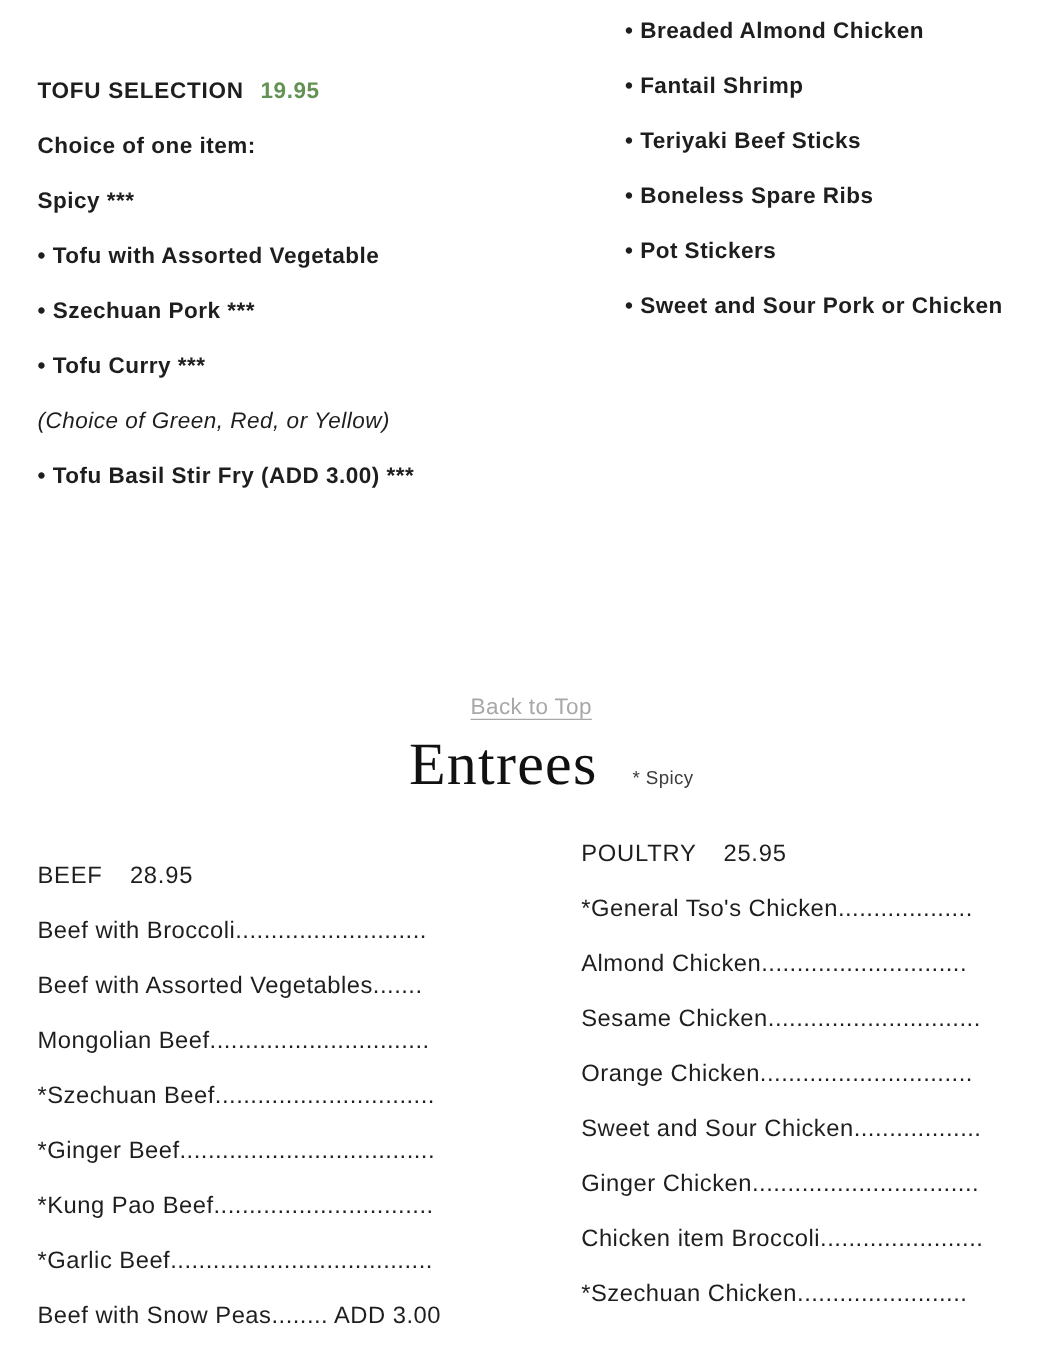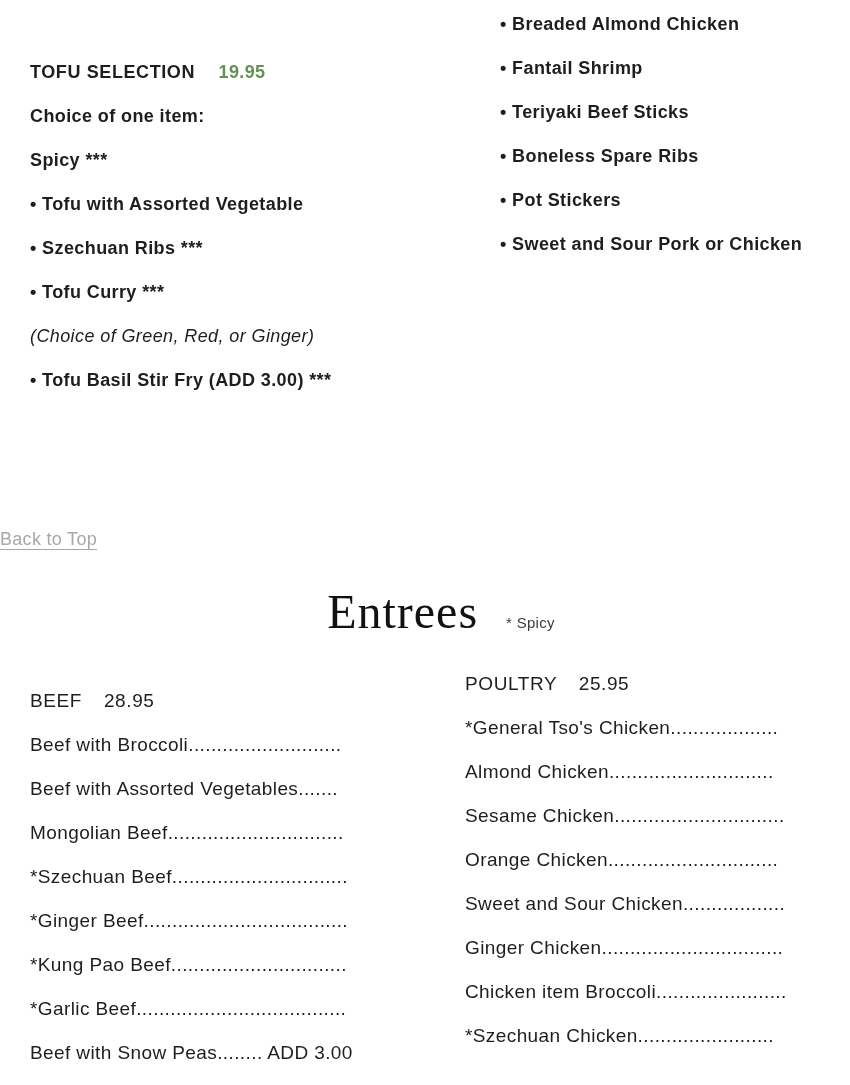--- a/index.html
+++ b/index.html
@@ -41,33 +41,34 @@
     width:345px;
     font-size:18px;
     font-weight:700;
   }
   .tofu-title{
     text-underline-offset:4px;
     letter-spacing:0.6px;
   }
   .tofu-price{
     color:var(--price-green);
-    margin-left:18px;
+    margin-left:8px;
     font-weight:700;
   }
   .italic-note{
     font-weight:400;
     font-style:italic;
   }
   
   .back-to-top-row{
     position:absolute;
-    top:517px;
+    top:543px;
     left:0;
     width:100%;
+    text-align:center;
     line-height:44px;
   }
   .back-to-top-row a{
     color:var(--link-gray);
     font-size:18px;
     text-decoration:underline;
     text-underline-offset:4px;
     cursor:pointer;
     letter-spacing:0.3px;
   }
@@ -124,23 +125,23 @@
 <div class="page">
 
   <div class="tofu-col">
     <p class="menu-line">
       <span class="tofu-title">TOFU SELECTION</span>
       <span class="tofu-price">19.95</span>
     </p>
     <p class="menu-line">Choice of one item:</p>
     <p class="menu-line">Spicy ***</p>
     <p class="menu-line">• Tofu with Assorted Vegetable</p>
-    <p class="menu-line">• Szechuan Ribs ***</p>
+    <p class="menu-line">• Szechuan Pork ***</p>
     <p class="menu-line">• Tofu Curry ***</p>
-    <p class="menu-line italic-note">(Choice of Green, Red, or Ginger)</p>
+    <p class="menu-line italic-note">(Choice of Green, Red, or Yellow)</p>
     <p class="menu-line">• Tofu Basil Stir Fry (ADD 3.00) ***</p>
   </div>
 
   <div class="combo-col">
     <p class="menu-line">• Breaded Almond Chicken</p>
     <p class="menu-line">• Fantail Shrimp</p>
     <p class="menu-line">• Teriyaki Beef Sticks</p>
     <p class="menu-line">• Boneless Spare Ribs</p>
     <p class="menu-line">• Pot Stickers</p>
     <p class="menu-line">• Sweet and Sour Pork or Chicken</p>

